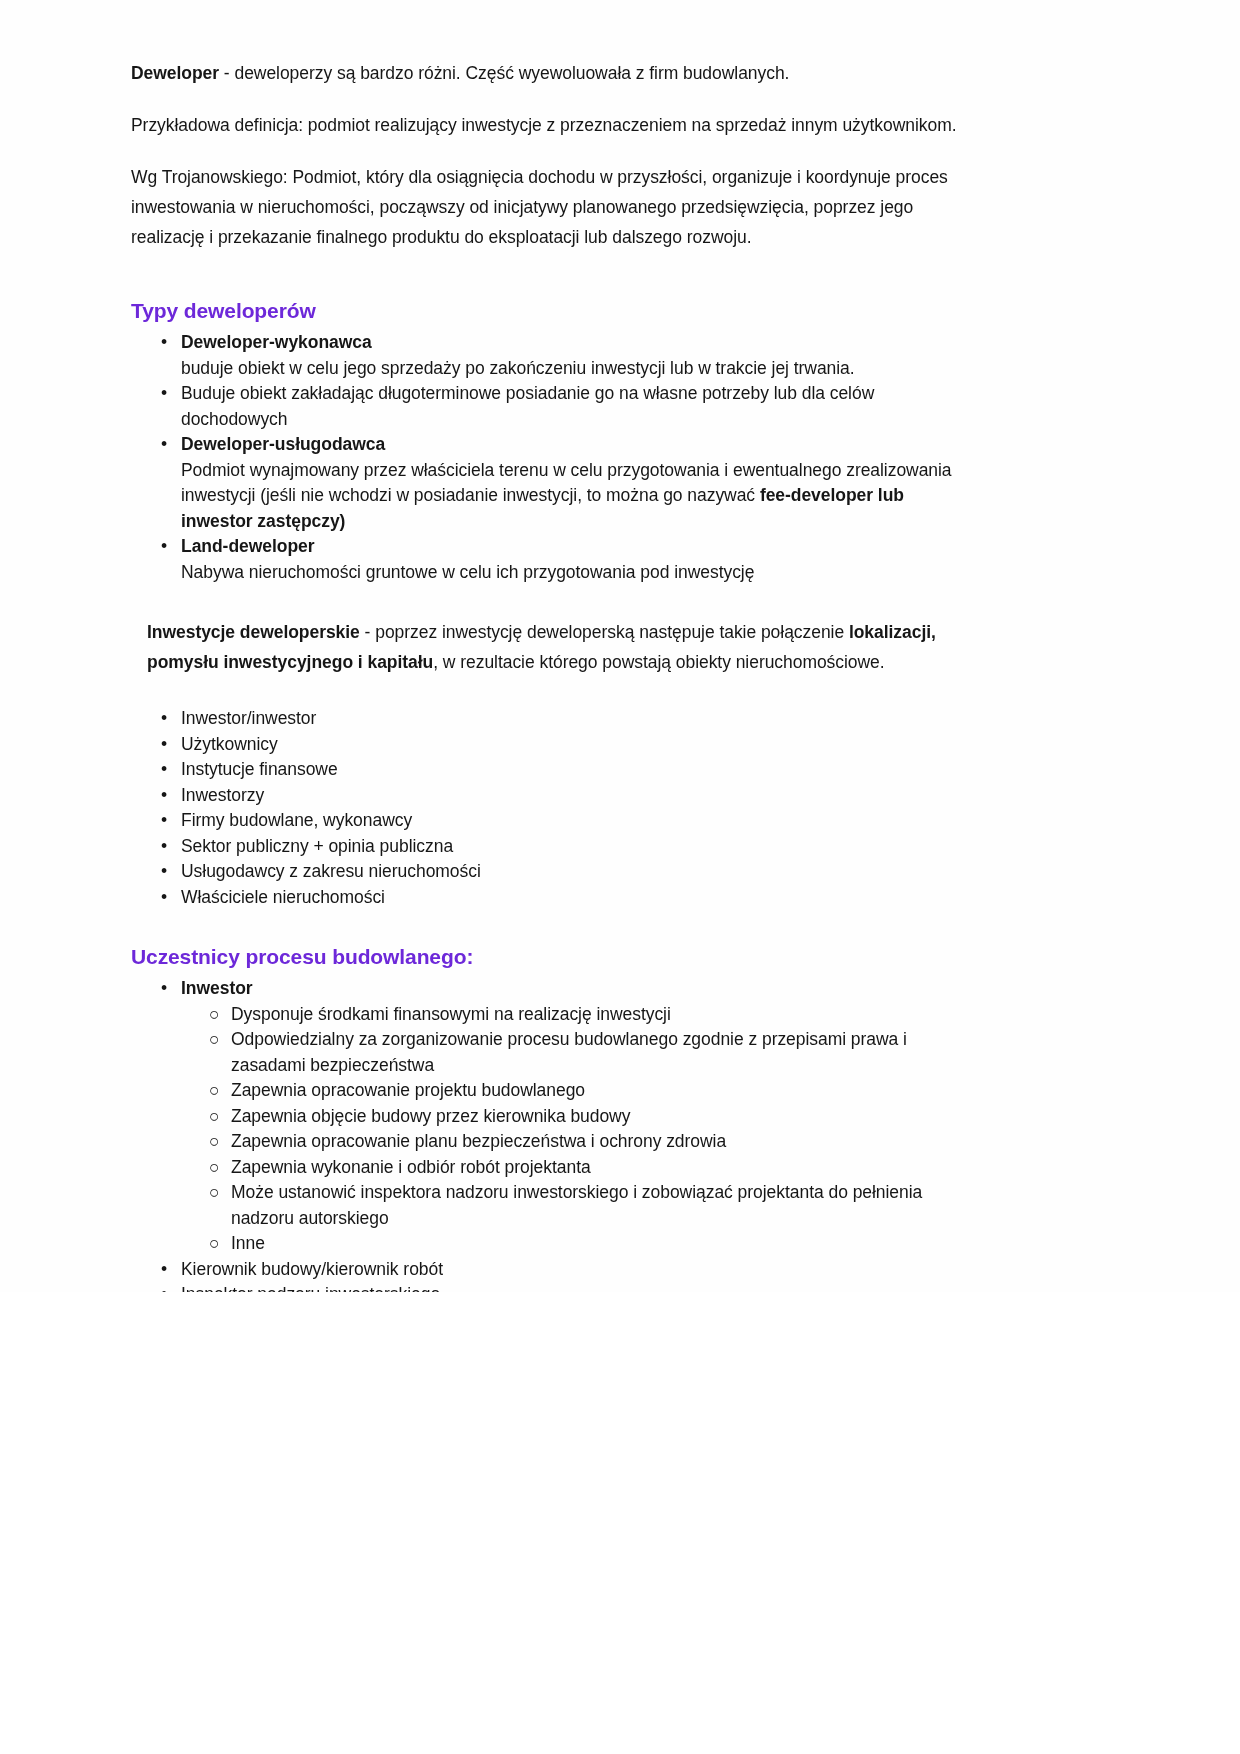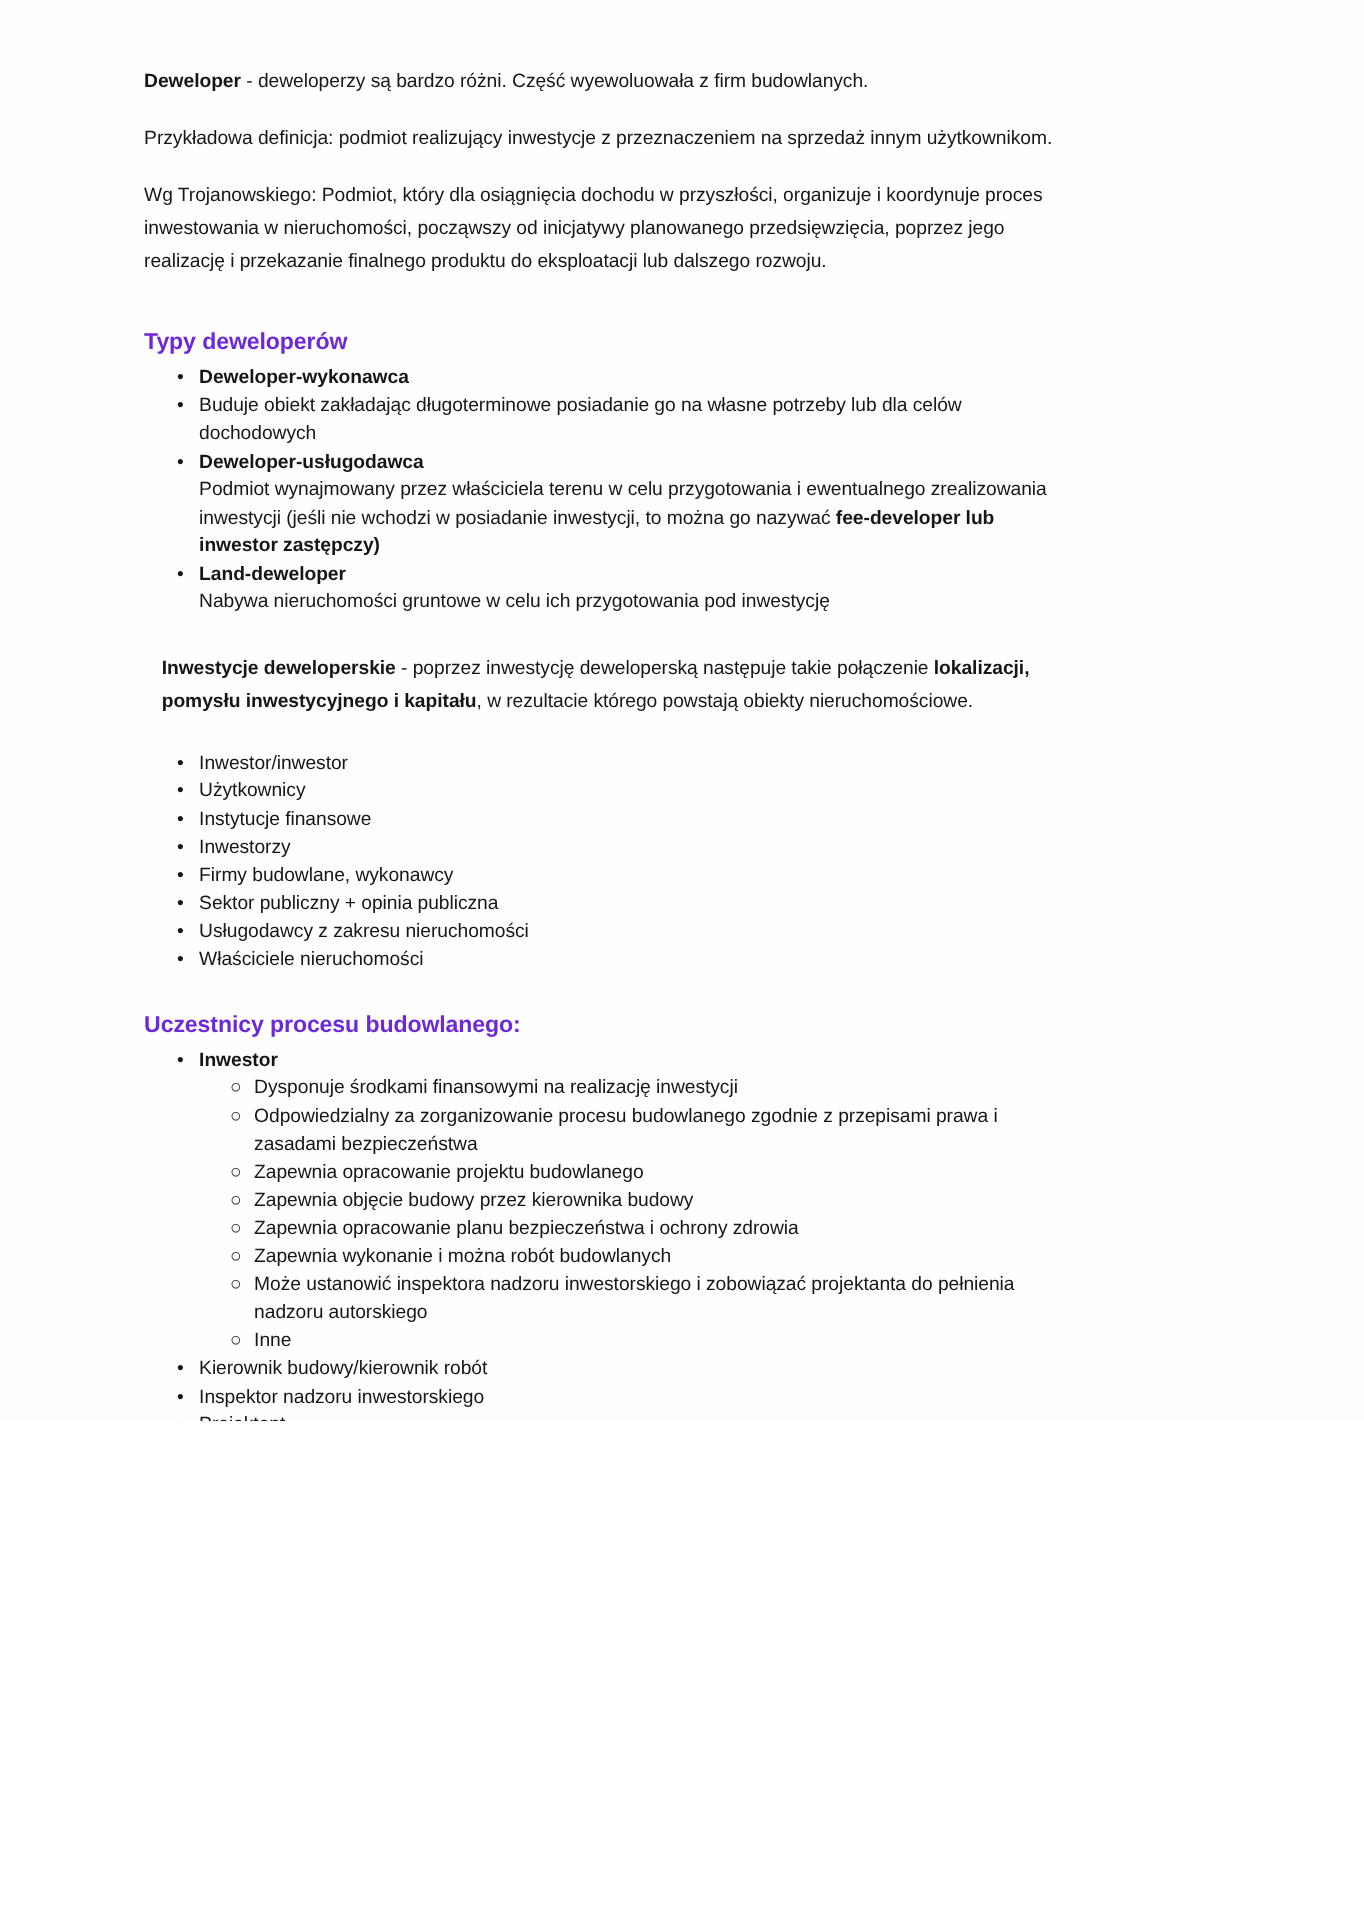--- a/index.html
+++ b/index.html
@@ -125,20 +125,21 @@
     <p class="para">Wg Trojanowskiego: Podmiot, który dla osiągnięcia dochodu w przyszłości, organizuje i koordynuje proces inwestowania w nieruchomości, począwszy od inicjatywy planowanego przedsięwzięcia, poprzez jego realizację i przekazanie finalnego produktu do eksploatacji lub dalszego rozwoju.</p>
 
     <div class="block-gap"></div>
 
     <h2 class="heading">Typy deweloperów</h2>
 
     <ul class="lvl1 spaced">
       <li>
         <span class="bullet">•</span>
         <span class="li-title">Deweloper-wykonawca</span>
+        <span class="li-body">buduje obiekt w celu jego sprzedaży po zakończeniu inwestycji lub w trakcie jej trwania.</span>
       </li>
       <li>
         <span class="bullet">•</span>
         <span class="li-body">Buduje obiekt zakładając długoterminowe posiadanie go na własne potrzeby lub dla celów dochodowych</span>
       </li>
       <li>
         <span class="bullet">•</span>
         <span class="li-title">Deweloper-usługodawca</span>
         <span class="li-body"><span>Podmiot wynajmowany przez właściciela terenu w celu przygotowania i ewentualnego zrealizowania inwestycji (jeśli nie wchodzi w posiadanie inwestycji, to można go nazywać </span><b>fee-developer lub inwestor zastępczy)</b></span>
       </li>
@@ -216,21 +217,21 @@
           <li>
             <span class="bullet-hollow">○</span>
             <span>Zapewnia objęcie budowy przez kierownika budowy</span>
           </li>
           <li>
             <span class="bullet-hollow">○</span>
             <span>Zapewnia opracowanie planu bezpieczeństwa i ochrony zdrowia</span>
           </li>
           <li>
             <span class="bullet-hollow">○</span>
-            <span>Zapewnia wykonanie i można robót budowlanych</span>
+            <span>Zapewnia wykonanie i odbiór robót projektanta</span>
           </li>
           <li>
             <span class="bullet-hollow">○</span>
             <span>Może ustanowić inspektora nadzoru inwestorskiego i zobowiązać projektanta do pełnienia nadzoru autorskiego</span>
           </li>
           <li>
             <span class="bullet-hollow">○</span>
             <span>Inne</span>
           </li>
         </ul>

